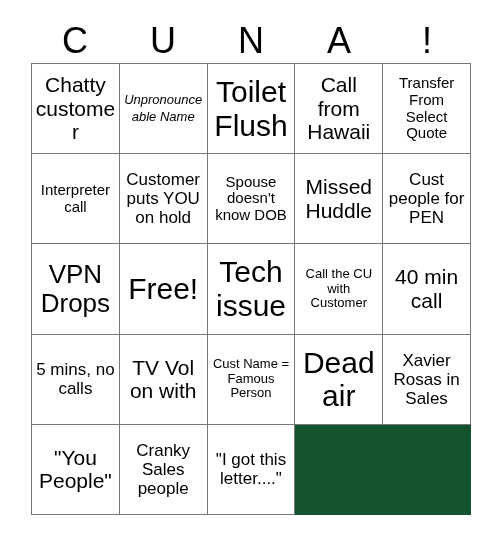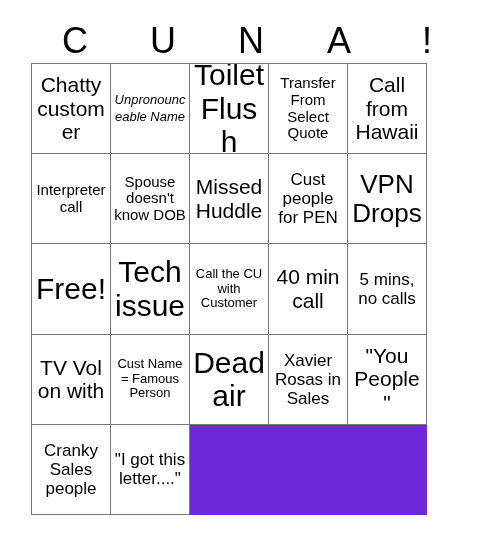--- a/index.html
+++ b/index.html
@@ -41,29 +41,29 @@
     font-weight: 400;
     letter-spacing: 0px;
     color: #000000;
     user-select: none;
   }
   
   #bingo-grid {
     position: absolute;
     left: 31px;
     top: 63px;
-    width: 396px;
+    width: 440px;
     height: 452px;
     display: grid;
     grid-template-columns: repeat(5, 1fr);
     grid-template-rows: repeat(5, 1fr);
     border-top: 1px solid #777777;
     border-left: 1px solid #777777;
     box-sizing: border-box;
-    background: #6d28d9;
+    background: #14532d;
   }
   .bingo-cell {
     border-right: 1px solid #777777;
     border-bottom: 1px solid #777777;
     box-sizing: border-box;
     display: flex;
     align-items: center;
     justify-content: center;
     text-align: center;
     padding: 2px 3px;
@@ -104,28 +104,31 @@
     <div class="bingo-cell">
         <span class="cell-text fs-l">Chatty customer</span>
       </div>
     <div class="bingo-cell">
         <span class="cell-text fs-xxs">Unpronounceable Name</span>
       </div>
     <div class="bingo-cell">
         <span class="cell-text fs-xxl">Toilet Flush</span>
       </div>
     <div class="bingo-cell">
-        <span class="cell-text fs-s">Transfer From Select Quote</span>
+        <span class="cell-text fs-l">Call from Hawaii</span>
       </div>
 
     <div class="bingo-cell">
-        <span class="cell-text fs-l">Call from Hawaii</span>
+        <span class="cell-text fs-s">Transfer From Select Quote</span>
       </div>
     <div class="bingo-cell">
         <span class="cell-text fs-s">Interpreter call</span>
+      </div>
+    <div class="bingo-cell">
+        <span class="cell-text fs-m">Customer puts YOU on hold</span>
       </div>
     <div class="bingo-cell">
         <span class="cell-text fs-s">Spouse doesn't know DOB</span>
       </div>
     <div class="bingo-cell">
         <span class="cell-text fs-l">Missed Huddle</span>
       </div>
 
     <div class="bingo-cell">
         <span class="cell-text fs-m">Cust people for PEN</span>

